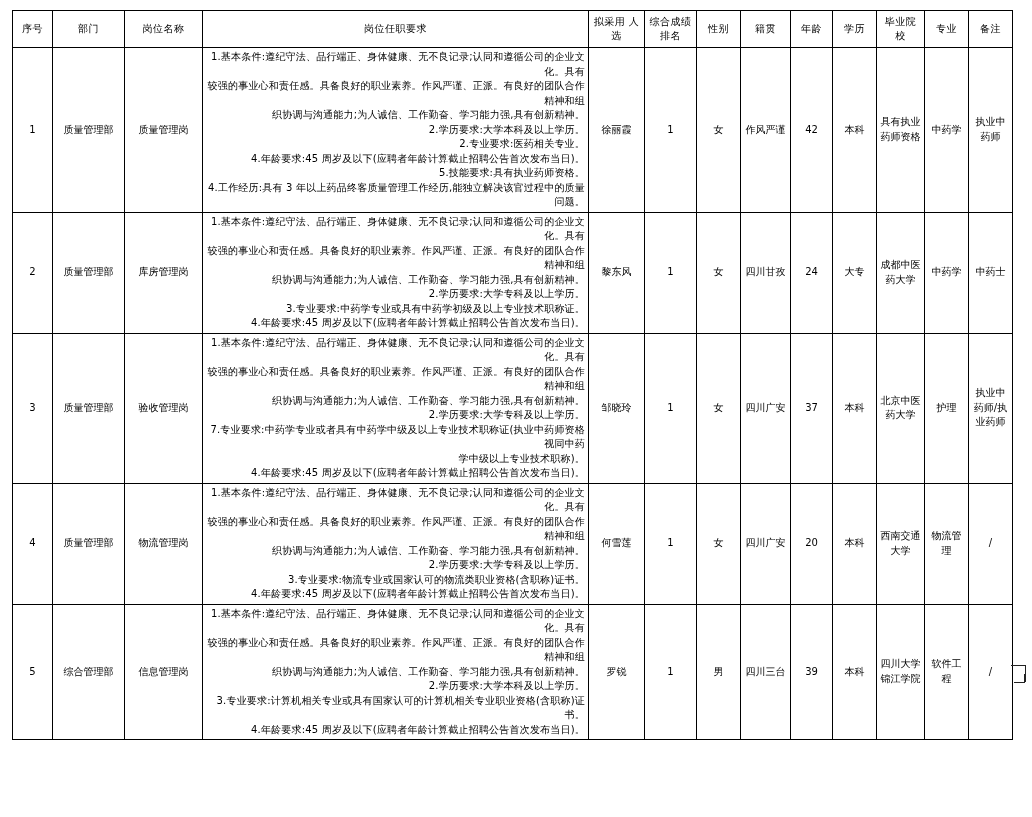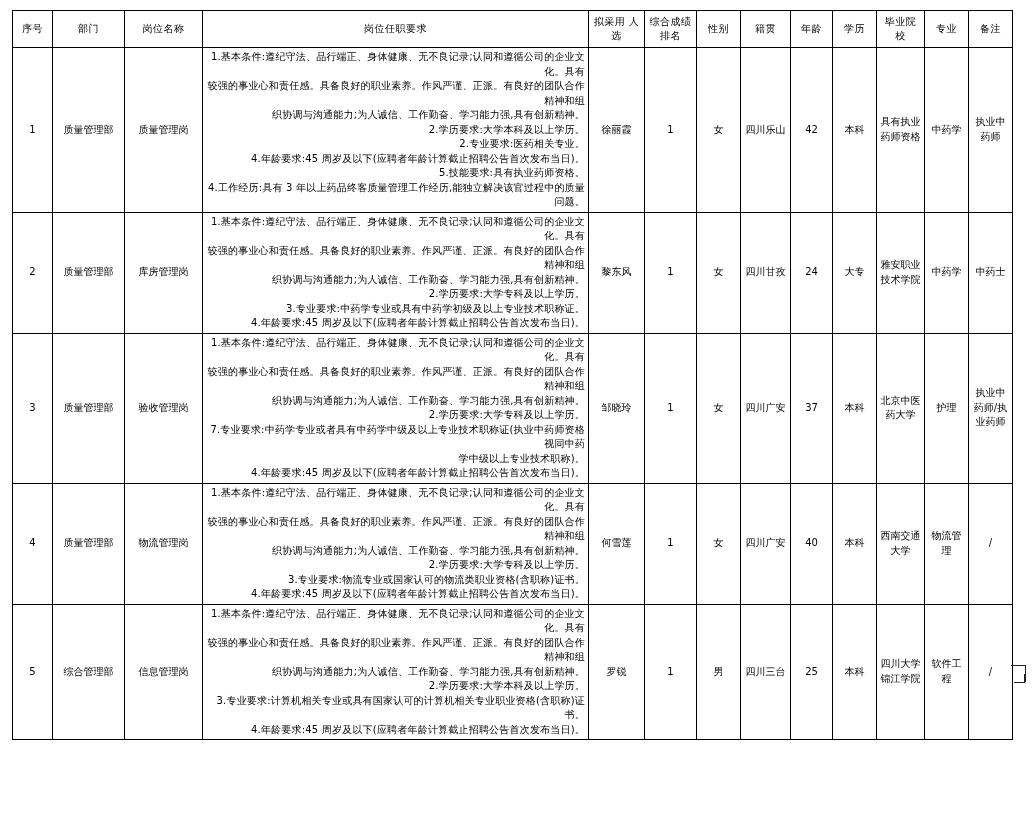--- a/index.html
+++ b/index.html
@@ -148,21 +148,21 @@
             <div>织协调与沟通能力;为人诚信、工作勤奋、学习能力强,具有创新精神。</div>
             <div>2.学历要求:大学本科及以上学历。</div>
             <div>2.专业要求:医药相关专业。</div>
             <div>4.年龄要求:45 周岁及以下(应聘者年龄计算截止招聘公告首次发布当日)。</div>
             <div>5.技能要求:具有执业药师资格。</div>
             <div>4.工作经历:具有 3 年以上药品终客质量管理工作经历,能独立解决该官过程中的质量问题。</div>
           </td>
           <td class="c vnarrow">徐丽霞</td>
           <td class="c">1</td>
           <td class="c">女</td>
-          <td class="c vnarrow">四川乐山</td>
+          <td class="c vnarrow">作风严谨</td>
           <td class="c">42</td>
           <td class="c">本科</td>
           <td class="c vnarrow">具有执业药师资格</td>
           <td class="c vnarrow">中药学</td>
           <td class="c vnarrow">执业中药师</td>
         </tr>
         <tr>
           <td class="c">2</td>
           <td class="c vnarrow">质量管理部</td>
           <td class="c vnarrow">库房管理岗</td>
@@ -173,21 +173,21 @@
             <div>2.学历要求:大学专科及以上学历。</div>
             <div>3.专业要求:中药学专业或具有中药学初级及以上专业技术职称证。</div>
             <div>4.年龄要求:45 周岁及以下(应聘者年龄计算截止招聘公告首次发布当日)。</div>
           </td>
           <td class="c vnarrow">黎东风</td>
           <td class="c">1</td>
           <td class="c">女</td>
           <td class="c vnarrow">四川甘孜</td>
           <td class="c">24</td>
           <td class="c">大专</td>
-          <td class="c vnarrow">雅安职业技术学院</td>
+          <td class="c vnarrow">成都中医药大学</td>
           <td class="c vnarrow">中药学</td>
           <td class="c vnarrow">中药士</td>
         </tr>
         <tr>
           <td class="c">3</td>
           <td class="c vnarrow">质量管理部</td>
           <td class="c vnarrow">验收管理岗</td>
           <td class="req">
             <div>1.基本条件:遵纪守法、品行端正、身体健康、无不良记录;认同和遵循公司的企业文化。具有</div>
             <div>较强的事业心和责任感。具备良好的职业素养。作风严谨、正派。有良好的团队合作精神和组</div>
@@ -216,21 +216,21 @@
             <div>较强的事业心和责任感。具备良好的职业素养。作风严谨、正派。有良好的团队合作精神和组</div>
             <div>织协调与沟通能力;为人诚信、工作勤奋、学习能力强,具有创新精神。</div>
             <div>2.学历要求:大学专科及以上学历。</div>
             <div>3.专业要求:物流专业或国家认可的物流类职业资格(含职称)证书。</div>
             <div>4.年龄要求:45 周岁及以下(应聘者年龄计算截止招聘公告首次发布当日)。</div>
           </td>
           <td class="c vnarrow">何雪莲</td>
           <td class="c">1</td>
           <td class="c">女</td>
           <td class="c vnarrow">四川广安</td>
-          <td class="c">40</td>
+          <td class="c">20</td>
           <td class="c">本科</td>
           <td class="c vnarrow">西南交通大学</td>
           <td class="c vnarrow">物流管理</td>
           <td class="c vnarrow">/</td>
         </tr>
         <tr>
           <td class="c">5</td>
           <td class="c vnarrow">综合管理部</td>
           <td class="c vnarrow">信息管理岗</td>
           <td class="req">
@@ -238,21 +238,21 @@
             <div>较强的事业心和责任感。具备良好的职业素养。作风严谨、正派。有良好的团队合作精神和组</div>
             <div>织协调与沟通能力;为人诚信、工作勤奋、学习能力强,具有创新精神。</div>
             <div>2.学历要求:大学本科及以上学历。</div>
             <div>3.专业要求:计算机相关专业或具有国家认可的计算机相关专业职业资格(含职称)证书。</div>
             <div>4.年龄要求:45 周岁及以下(应聘者年龄计算截止招聘公告首次发布当日)。</div>
           </td>
           <td class="c vnarrow">罗锐</td>
           <td class="c">1</td>
           <td class="c">男</td>
           <td class="c vnarrow">四川三台</td>
-          <td class="c">25</td>
+          <td class="c">39</td>
           <td class="c">本科</td>
           <td class="c vnarrow">四川大学锦江学院</td>
           <td class="c vnarrow">软件工程</td>
           <td class="c vnarrow">/</td>
         </tr>
       </tbody>
   </table>
 
   <div class="corner-mark"></div>
 </div>

